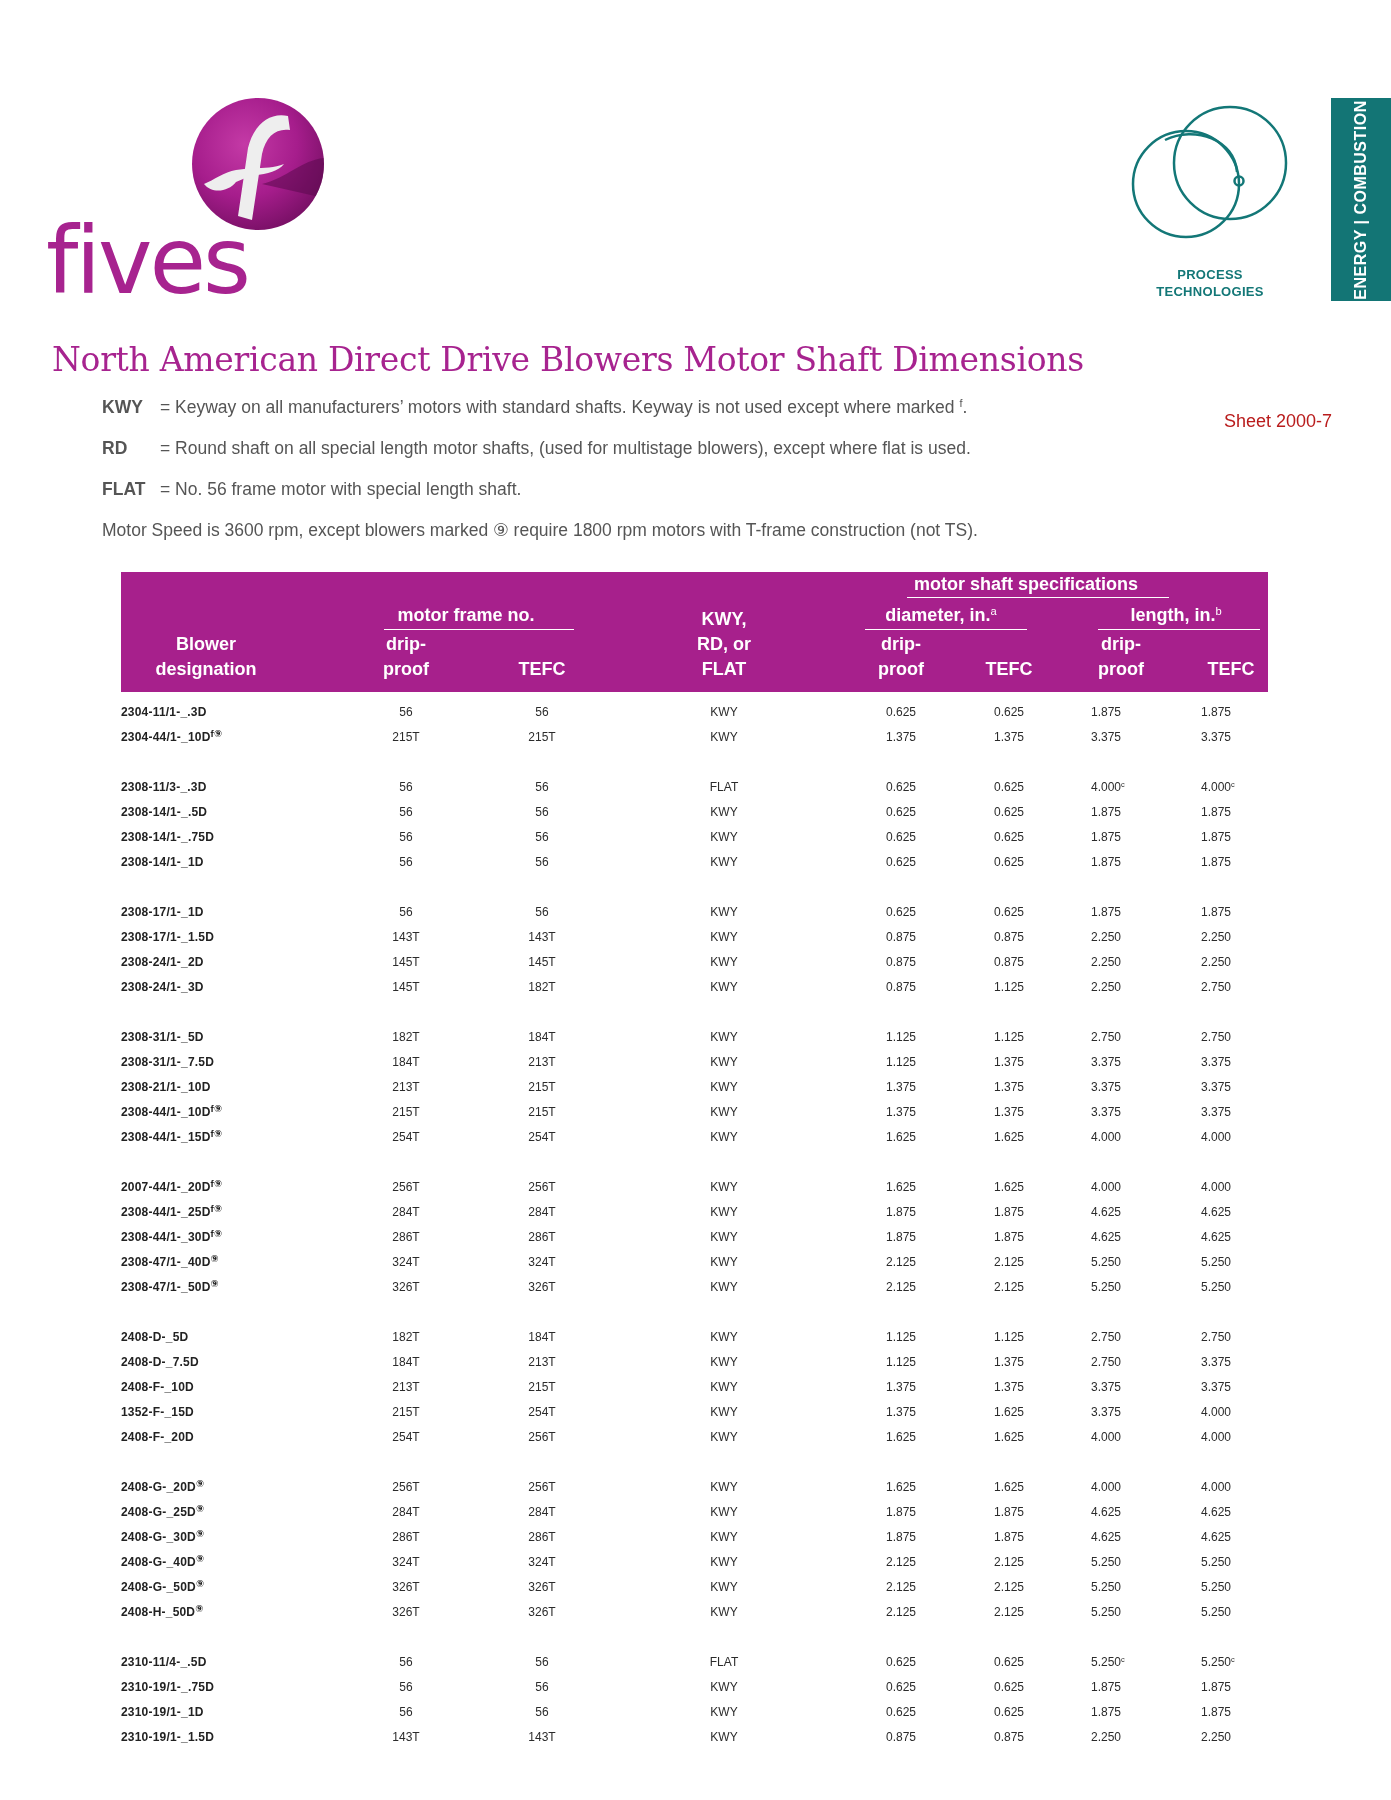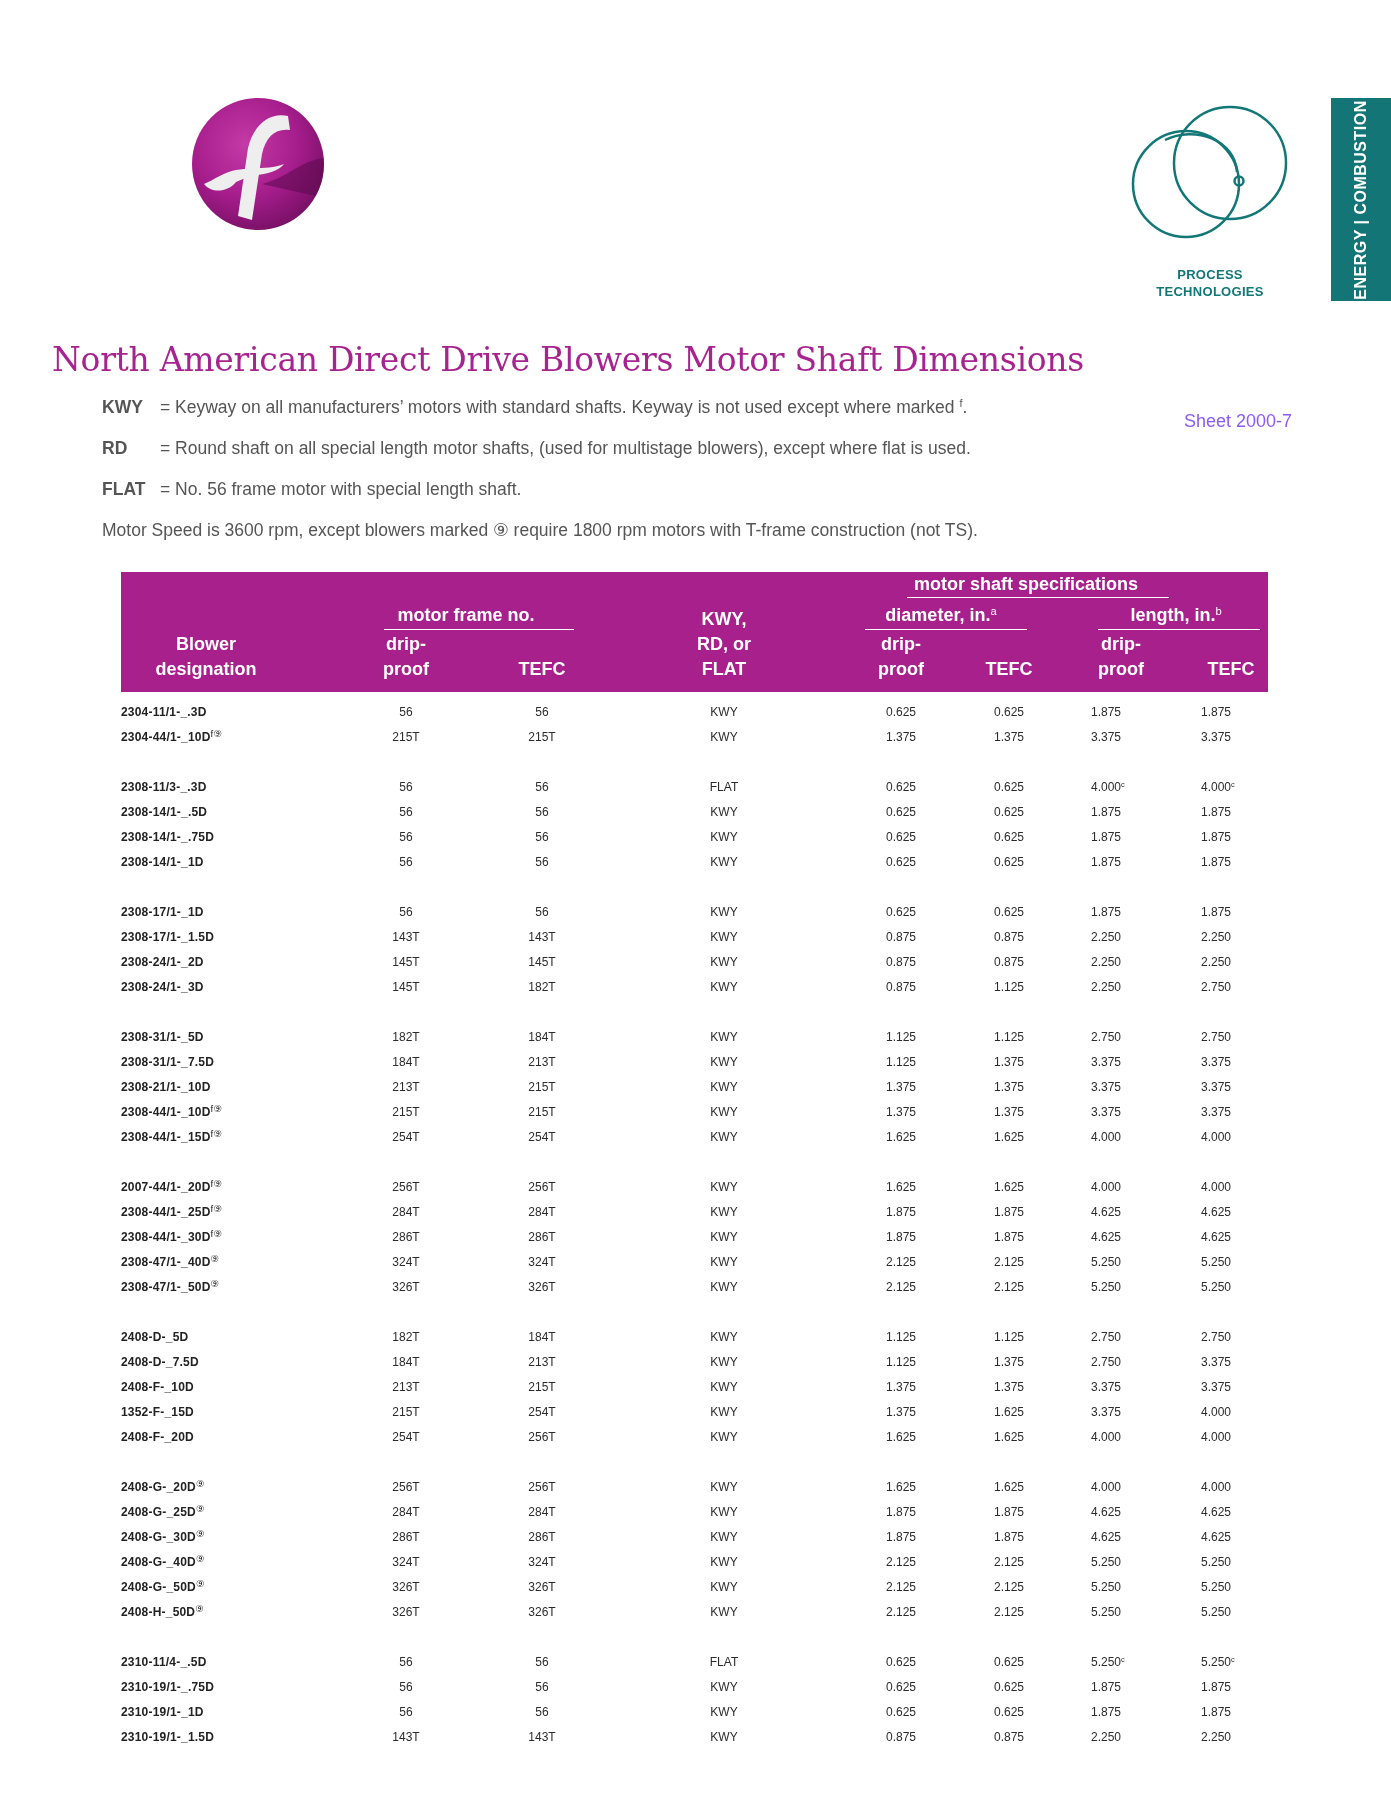--- a/index.html
+++ b/index.html
@@ -32,21 +32,21 @@
     .side-tab-text {
       position: absolute; left: 50%; top: 50%; transform: translate(-50%, -50%) rotate(-90deg);
       white-space: nowrap; color: #ffffff; font-size: 16px; font-weight: bold; letter-spacing: 0.5px;
     }
 
     
     .page-title {
       position: absolute; left: 52px; top: 340px; font-family: "DejaVu Serif", serif;
       font-size: 33px; color: #a7238f; font-weight: normal; letter-spacing: -0.3px; white-space: nowrap;
     }
-    .sheet-no { position: absolute; left: 1184px; top: 411px; font-size: 18px; color: #8b5cf6; }
+    .sheet-no { position: absolute; left: 1224px; top: 411px; font-size: 18px; color: #b91c1c; }
     .legend { position: absolute; left: 102px; top: 397px; font-size: 17.5px; color: #555; }
     .legend-row { position: absolute; left: 0; white-space: nowrap; }
     .legend-key { display: inline-block; width: 58px; font-weight: bold; color: #555; }
     .legend-key-inline { font-weight: normal; color: #555; }
     sup { font-size: 0.62em; vertical-align: 0.55em; line-height: 0; }
 
     
     .table-header {
       position: absolute; left: 121px; top: 572px; width: 1147px; height: 120px; background: #a7208c;
       color: #ffffff; font-size: 18px; font-weight: bold;
@@ -59,33 +59,34 @@
     .row { position: relative; height: 25px; line-height: 25px; }
     .cell { position: absolute; top: 0; white-space: nowrap; color: #2b2b2b; }
     .c-name { left: 0; font-weight: bold; color: #222; letter-spacing: 0.2px; }
     .c-fdp { left: 255px; width: 60px; text-align: center; }
     .c-fte { left: 391px; width: 60px; text-align: center; }
     .c-kwy { left: 573px; width: 60px; text-align: center; }
     .c-ddp { left: 745px; width: 70px; text-align: center; }
     .c-dte { left: 853px; width: 70px; text-align: center; }
     .c-ldp { left: 970px; width: 70px; text-align: left; }
     .c-lte { left: 1080px; width: 70px; text-align: left; }
-    .nine { font-size: 0.8em; vertical-align: 0.45em; line-height: 0; font-weight: normal; }
+    .nine { font-size: 0.8em; vertical-align: 0.45em; line-height: 0; font-weight: bold; }
   </style>
 </head>
 <body>
 
 <div class="logo">
   <div class="logo-ball">
     <svg width="132" height="132" viewBox="0 0 132 132">
       <path d="M132 60 C110 62 95 80 70 86 L132 100 Z" fill="#5a0a4c" opacity="0.55"></path>
       <path d="M96 18 C78 14 62 26 56 50 L46 118 L60 122 L70 56 C74 38 84 30 98 32 Z" fill="#eeeeee"></path>
       <path d="M12 86 C20 96 36 94 44 84 L58 78 C74 76 86 74 92 66 C82 70 70 70 60 70 L44 72 C32 74 22 82 12 86 Z" fill="#eeeeee"></path>
     </svg>
   </div>
+  <div class="logo-word">fives</div>
 </div>
 
 <div class="process-logo">
   <svg width="170" height="160" viewBox="0 0 170 160">
     <circle cx="61" cy="84" r="53" fill="none" stroke="#137777" stroke-width="2.5"></circle>
     <circle cx="105" cy="63" r="56" fill="none" stroke="#137777" stroke-width="2.5"></circle>
     <path d="M40 40 C70 25 110 40 112 72" fill="none" stroke="#137777" stroke-width="2.5"></path>
     <circle cx="114" cy="81" r="4.5" fill="none" stroke="#137777" stroke-width="2.5"></circle>
   </svg>
   <div class="process-text">

